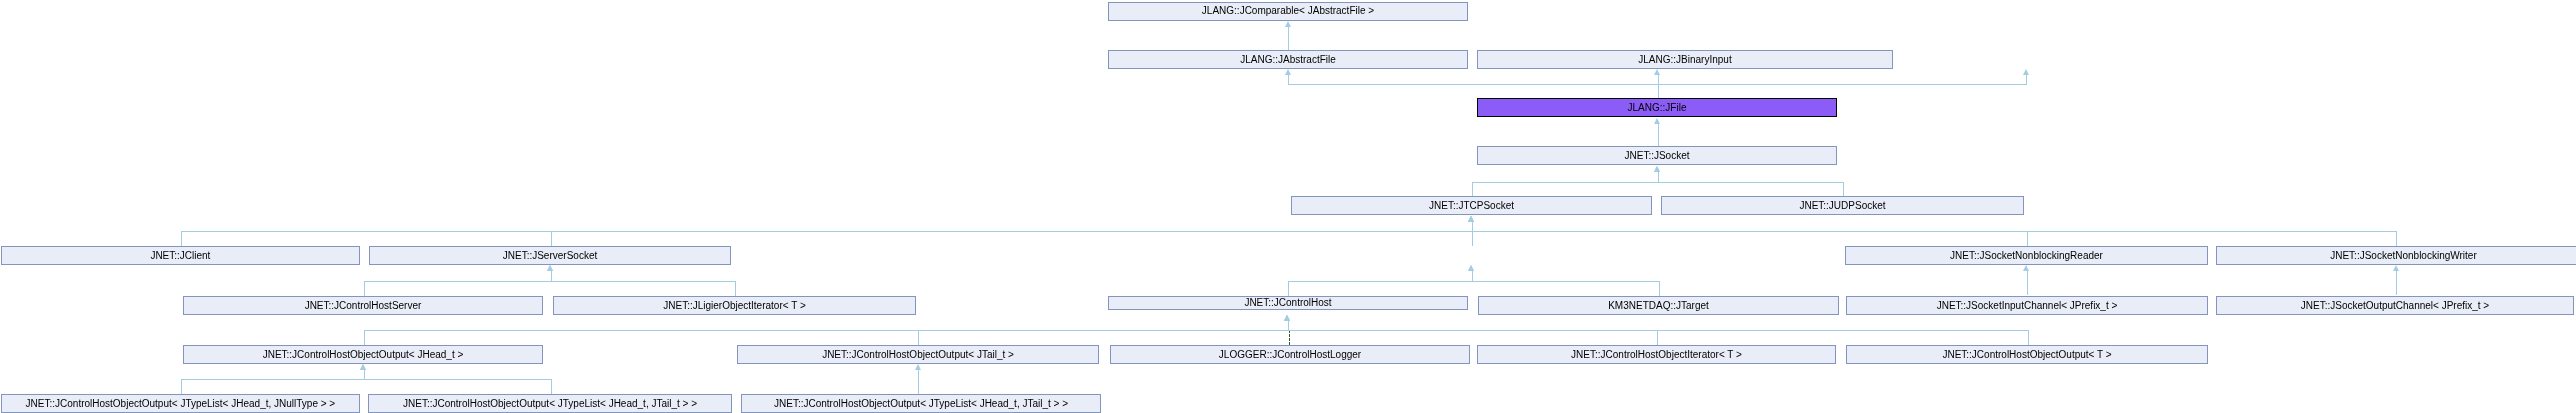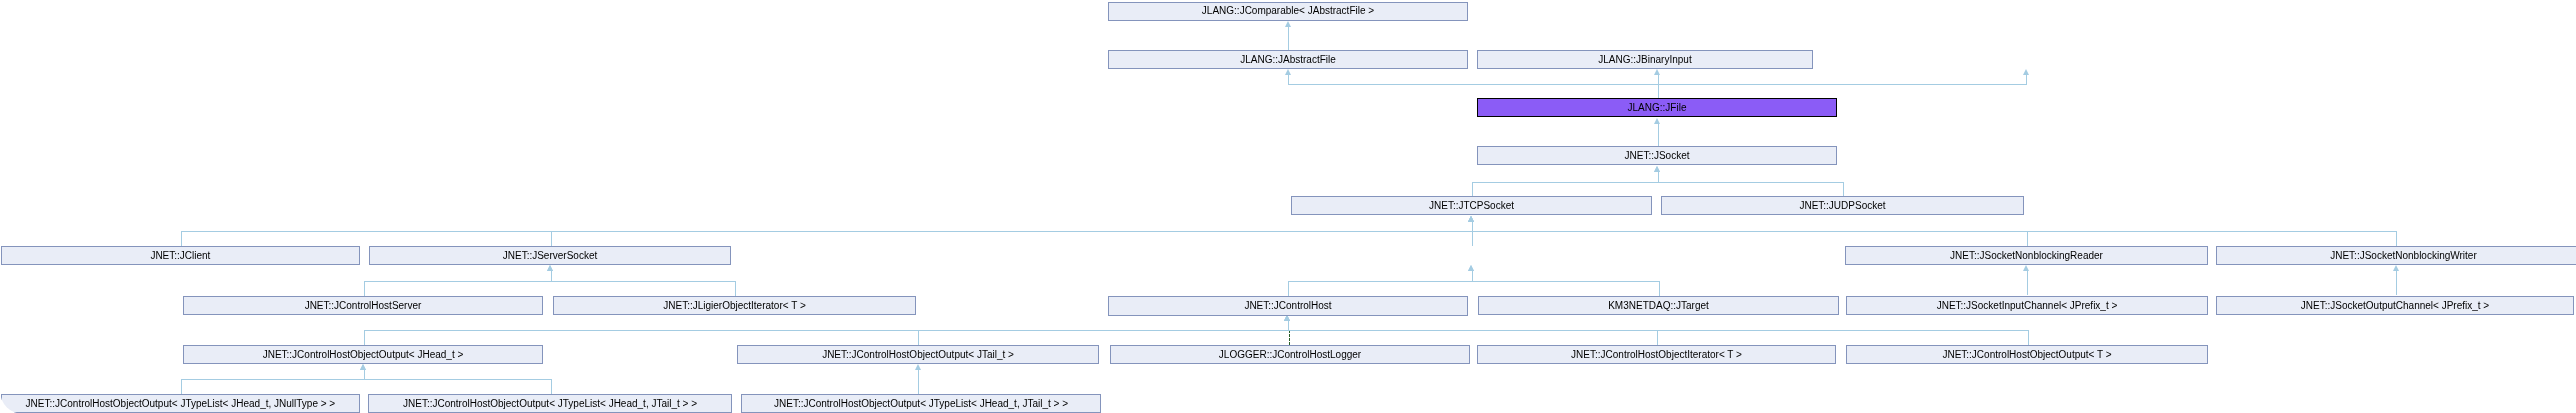--- a/index.html
+++ b/index.html
@@ -2,21 +2,20 @@
 <html style="font-size:14px"><head>
 <meta charset="utf-8">
 <style>
   html,body{margin:0;padding:0;background:#ffffff;}
   .canvas{
     position:relative;
     width:2576px;height:414px;
     background:var(--bg,#ffffff);
     font-family:"Liberation Sans",sans-serif;
     overflow:hidden;
-    border-radius:23px;
   }
   .edge-layer,.node-layer{position:absolute;left:0;top:0;width:100%;height:100%;}
   .node{
     position:absolute;
     box-sizing:border-box;
     background:var(--node-fill,#e9edf7);
     border:0.9px solid var(--node-border,#8494bc);
     color:#000;
     font-size:10px;
     line-height:1;
@@ -133,32 +132,32 @@
       <div class="seg v" style="left: 551px; top: 379px; height: 15px;"></div>
       <div class="seg h" style="left: 364px; top: 379px; width: 188px;"></div>
       <div class="seg v" style="left: 364px; top: 369px; height: 9.6px;"></div>
       <div class="arrow" style="left: 360px; top: 364px;"></div>
       <div class="seg v" style="left: 918px; top: 369px; height: 24.6px;"></div>
       <div class="arrow" style="left: 915px; top: 364px;"></div>
     </div>
   <div class="node-layer">
       <div class="node" style="left: 1108px; top: 1.8px; width: 360px; height: 19.3px;">JLANG::JComparable&lt; JAbstractFile &gt;</div>
       <div class="node" style="left: 1108px; top: 50px; width: 360px; height: 19.3px;">JLANG::JAbstractFile</div>
-      <div class="node" style="left: 1477px; top: 50px; width: 336px; height: 19.3px;">JLANG::JBinaryInput</div>
+      <div class="node" style="left: 1477px; top: 50px; width: 416px; height: 19.3px;">JLANG::JBinaryInput</div>
       <div class="node current" style="left: 1477px; top: 98px; width: 360px; height: 19.3px;">JLANG::JFile</div>
       <div class="node" style="left: 1477px; top: 146px; width: 360px; height: 19.3px;">JNET::JSocket</div>
       <div class="node" style="left: 1291px; top: 196px; width: 361px; height: 19.3px;">JNET::JTCPSocket</div>
       <div class="node" style="left: 1661px; top: 196px; width: 363px; height: 19.3px;">JNET::JUDPSocket</div>
       <div class="node" style="left: 0.9px; top: 246px; width: 359px; height: 19.3px;">JNET::JClient</div>
       <div class="node" style="left: 369px; top: 246px; width: 362px; height: 19.3px;">JNET::JServerSocket</div>
       <div class="node" style="left: 1845px; top: 246px; width: 363px; height: 19.3px;">JNET::JSocketNonblockingReader</div>
       <div class="node" style="left: 2216px; top: 246px; width: 375px; height: 19.3px;">JNET::JSocketNonblockingWriter</div>
       <div class="node" style="left: 183px; top: 296px; width: 360px; height: 19.3px;">JNET::JControlHostServer</div>
       <div class="node" style="left: 553px; top: 296px; width: 363px; height: 19.3px;">JNET::JLigierObjectIterator&lt; T &gt;</div>
-      <div class="node" style="left: 1108px; top: 296px; width: 360px; height: 20px;">JNET::JControlHost</div>
+      <div class="node" style="left: 1108px; top: 296px; width: 360px; height: 14px;">JNET::JControlHost</div>
       <div class="node" style="left: 1478px; top: 296px; width: 361px; height: 19.3px;">KM3NETDAQ::JTarget</div>
       <div class="node" style="left: 2216px; top: 296px; width: 358px; height: 19.3px;">JNET::JSocketOutputChannel&lt; JPrefix_t &gt;</div>
       <div class="node" style="left: 1846px; top: 296px; width: 362px; height: 19.3px;">JNET::JSocketInputChannel&lt; JPrefix_t &gt;</div>
       <div class="node" style="left: 183px; top: 345px; width: 360px; height: 19.3px;">JNET::JControlHostObjectOutput&lt; JHead_t &gt;</div>
       <div class="node" style="left: 737px; top: 345px; width: 362px; height: 19.3px;">JNET::JControlHostObjectOutput&lt; JTail_t &gt;</div>
       <div class="node" style="left: 1110px; top: 345px; width: 360px; height: 19.3px;">JLOGGER::JControlHostLogger</div>
       <div class="node" style="left: 1477px; top: 345px; width: 359px; height: 19.3px;">JNET::JControlHostObjectIterator&lt; T &gt;</div>
       <div class="node" style="left: 1846px; top: 345px; width: 362px; height: 19.3px;">JNET::JControlHostObjectOutput&lt; T &gt;</div>
       <div class="node" style="left: 0.9px; top: 394px; width: 359px; height: 19.3px;">JNET::JControlHostObjectOutput&lt; JTypeList&lt; JHead_t, JNullType &gt; &gt;</div>
       <div class="node" style="left: 368px; top: 394px; width: 364px; height: 19.3px;">JNET::JControlHostObjectOutput&lt; JTypeList&lt; JHead_t, JTail_t &gt; &gt;</div>

